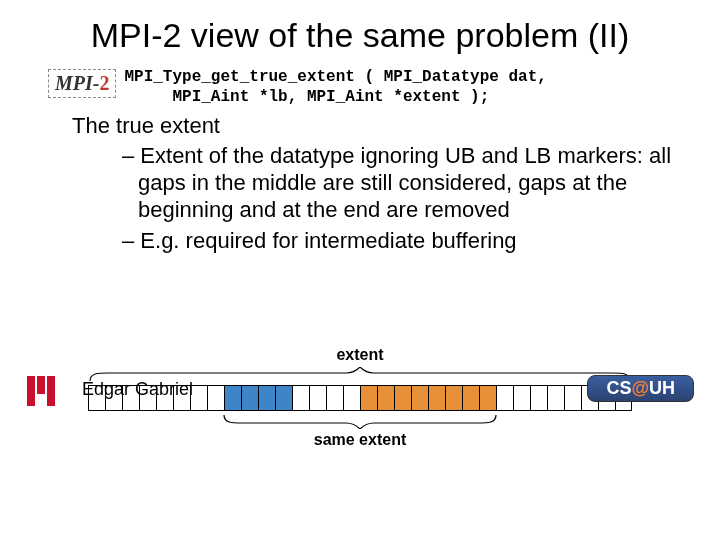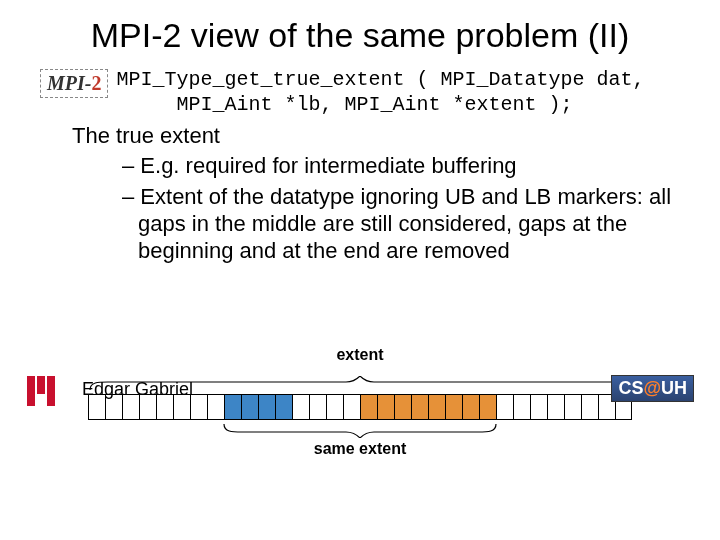--- a/index.html
+++ b/index.html
@@ -1,61 +1,61 @@
 <!DOCTYPE html>
 <html><head>
 <meta charset="utf-8">
 <style>
   * { box-sizing: border-box; margin: 0; padding: 0; }
   html, body { width: 720px; height: 540px; background: #fff; font-family: Arial, Helvetica, sans-serif; color: #000; }
   .slide { position: relative; width: 720px; height: 420px; padding: 10px 30px; }
   .title { font-size: 34px; text-align: center; line-height: 1.15; margin: 6px 0 14px 0; font-weight: 400; }
-  .badge-row { display: flex; align-items: flex-start; gap: 8px; margin: 4px 0 6px 10px; }
+  .badge-row { display: flex; align-items: flex-start; gap: 8px; margin: 4px 0 6px 18px; }
   .mpi2-badge { display: inline-block; font-family: Georgia, 'Times New Roman', serif; font-style: italic; font-weight: bold; font-size: 20px; color: #333; border: 1px dashed #888; padding: 2px 6px; white-space: nowrap; }
   .mpi2-2 { color: #c0392b; font-style: normal; }
-  .code { font-family: 'Courier New', Courier, monospace; font-size: 20px; line-height: 1.25; white-space: pre; margin-top: -2px; }
+  .code { font-family: 'Courier New', Courier, monospace; font-size: 16px; line-height: 1.25; white-space: pre; margin-top: -2px; font-weight: bold; }
   .subhead { font-size: 22px; margin: 0 0 4px 42px; }
   .bullets { margin-left: 92px; }
   .bullet { font-size: 22px; line-height: 1.22; margin-bottom: 4px; text-indent: -16px; padding-left: 16px; }
   .diagram { position: absolute; left: 0; right: 0; top: 346px; text-align: center; }
   .extent-label, .true-extent-label { font-size: 16px; font-weight: bold; }
-  .extent-label { margin-bottom: 12px; }
+  .extent-label { margin-bottom: 3px; }
   .true-extent-label { margin-top: 2px; }
   svg.brace { display: block; margin: 0 auto; }
   .cells { display: flex; justify-content: center; margin: 2px auto; }
   .cell { width: 17px; height: 26px; border: 1px solid #000; border-right: none; }
   .cell:last-child { border-right: 1px solid #000; }
   .blue { background: #3d85c6; }
   .orange { background: #e69138; }
   .author { position: absolute; left: 82px; bottom: 20px; font-size: 18px; }
   .uh-logo { position: absolute; left: 26px; bottom: 14px; }
   .uh-logo .bar { width: 8px; height: 30px; background: #c8102e; display: inline-block; margin: 0 1px; vertical-align: bottom; }
   .uh-logo .bar.mid { height: 18px; vertical-align: top; margin-top: 0; }
-  .csuh-logo { position: absolute; right: 26px; bottom: 18px; background: linear-gradient(#3a5fa0,#2b4370); color: #fff; font-family: 'Comic Sans MS', cursive, sans-serif; font-size: 18px; padding: 2px 6px; border: 1px solid #333; border-radius: 0; font-weight: bold; }
+  .csuh-logo { position: absolute; right: 26px; bottom: 18px; background: linear-gradient(#3a5fa0,#2b4370); color: #fff; font-family: 'Comic Sans MS', cursive, sans-serif; font-size: 18px; padding: 2px 18px; border: 1px solid #333; border-radius: 8px; font-weight: bold; }
   .csuh-logo .at { color: #ff7f2a; }
   .csuh-logo .uh { color: #fff; }
 </style>
 </head>
 <body>
 
 <div class="slide">
   <h1 class="title">MPI-2 view of the same problem (II)</h1>
 
   <div class="badge-row">
     <span class="mpi2-badge">
       <span>MPI-</span><span class="mpi2-2">2</span>
     </span>
     <div class="code"><span>MPI_Type_get_true_extent ( MPI_Datatype dat,</span>
 <span>     MPI_Aint *lb, MPI_Aint *extent );</span></div>
   </div>
 
   <div class="subhead">The true extent</div>
   <div class="bullets">
+    <div class="bullet">– Extent of the datatype ignoring UB and LB markers: all gaps in the middle are still considered, gaps at the beginning and at the end are removed</div>
     <div class="bullet">– E.g. required for intermediate buffering</div>
-    <div class="bullet">– Extent of the datatype ignoring UB and LB markers: all gaps in the middle are still considered, gaps at the beginning and at the end are removed</div>
   </div>
 
   <div class="diagram">
     <div class="extent-label">extent</div>
     <svg class="brace" width="544" height="16" viewBox="0 0 544 16">
       <path d="M2 14 C 2 6, 10 6, 20 6 L 258 6 C 266 6, 270 2, 272 0 C 274 2, 278 6, 286 6 L 524 6 C 534 6, 542 6, 542 14" stroke="#000" fill="none" stroke-width="1.2"></path>
     </svg>
     <div class="cells" id="cells">
         <div class="cell "></div>
         <div class="cell "></div>

